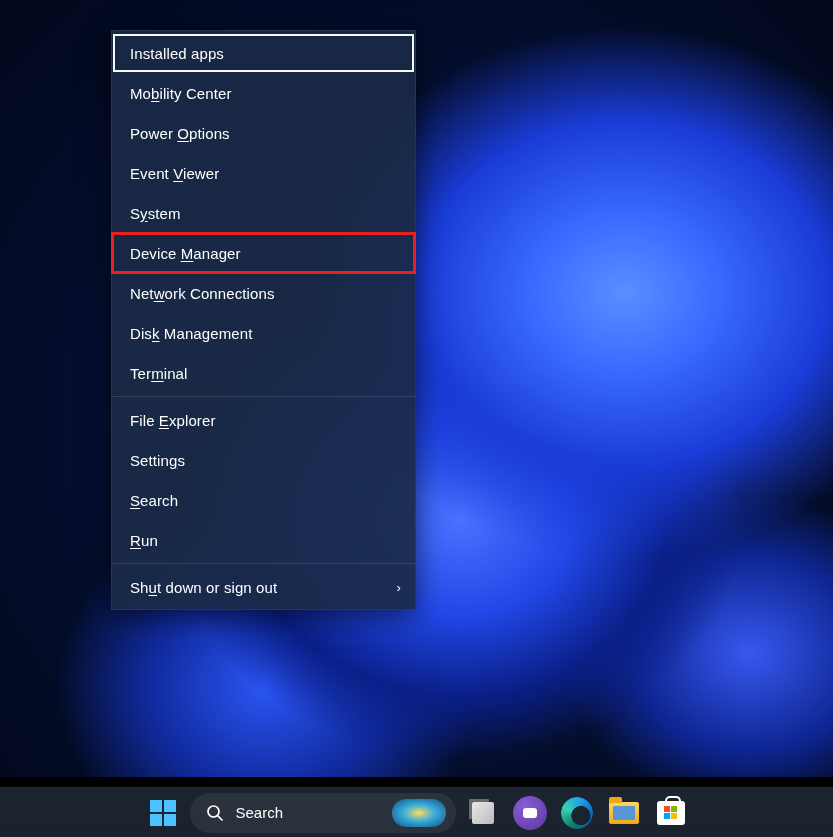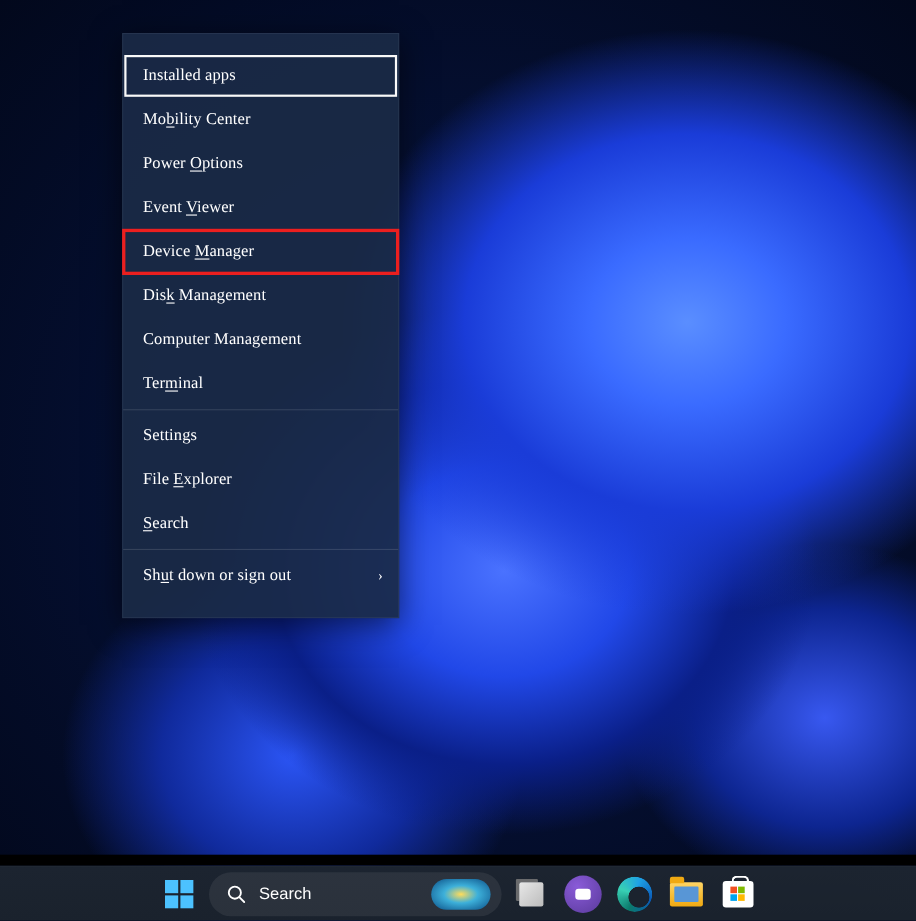--- a/index.html
+++ b/index.html
@@ -18,28 +18,27 @@
         radial-gradient(ellipse 450px 380px at 75% 35%, #5a8eff 0%, #3a6bff 20%, #1a3cd8 45%, transparent 70%),
         radial-gradient(ellipse 380px 320px at 55% 62%, #4a72ff 0%, #2148e8 30%, #0a1f88 55%, transparent 75%),
         radial-gradient(ellipse 300px 260px at 32% 82%, #2b55f5 0%, #102a9c 40%, transparent 70%),
         radial-gradient(ellipse 260px 220px at 90% 78%, #3858f0 0%, #0d2590 45%, transparent 72%),
         radial-gradient(circle at 50% 50%, #071645 0%, #02081c 100%);
     }
     .context-menu {
       position: absolute;
       left: 111px;
       top: 30px;
-      width: 252px;
+      width: 305px;
       background: rgba(26, 42, 70, 0.92);
       border: 1px solid rgba(255,255,255,0.06);
       box-shadow: 0 6px 26px rgba(0,0,0,0.55);
       display: flex;
       flex-direction: column;
-      padding: 18px 0;
-      font-family: Liberation Serif, serif;
+      padding: 2px 0;
     }
     .menu-item {
       height: 40px;
       display: flex;
       align-items: center;
       padding: 0 18px;
       color: #fff;
       font-size: 15px;
       font-weight: 400;
       cursor: pointer;
@@ -166,41 +165,47 @@
     </div>
     <div class="menu-item">
       <span>Mo<span class="underline">b</span>ility Center</span>
     </div>
     <div class="menu-item">
       <span>Power <span class="underline">O</span>ptions</span>
     </div>
     <div class="menu-item">
       <span>Event <span class="underline">V</span>iewer</span>
     </div>
+    <div class="menu-item">
+      <span>S<span class="underline">y</span>stem</span>
+    </div>
     <div class="menu-item highlighted">
       <span>Device <span class="underline">M</span>anager</span>
     </div>
     <div class="menu-item">
+      <span>Net<span class="underline">w</span>ork Connections</span>
+    </div>
+    <div class="menu-item">
       <span>Dis<span class="underline">k</span> Management</span>
     </div>
     <div class="menu-item">
-      <span>Computer Management</span>
-    </div>
-    <div class="menu-item">
       <span>Ter<span class="underline">m</span>inal</span>
     </div>
     <div class="menu-divider"></div>
     <div class="menu-item">
+      <span>File <span class="underline">E</span>xplorer</span>
+    </div>
+    <div class="menu-item">
       <span>Settin<span class="underline">g</span>s</span>
     </div>
     <div class="menu-item">
-      <span>File <span class="underline">E</span>xplorer</span>
-    </div>
-    <div class="menu-item">
       <span><span class="underline">S</span>earch</span>
+    </div>
+    <div class="menu-item">
+      <span><span class="underline">R</span>un</span>
     </div>
     <div class="menu-divider"></div>
     <div class="menu-item">
       <span>Sh<span class="underline">u</span>t down or sign out</span>
       <span class="submenu-arrow">›</span>
     </div>
   </div>
 
 <div class="black-strip"></div>
 

